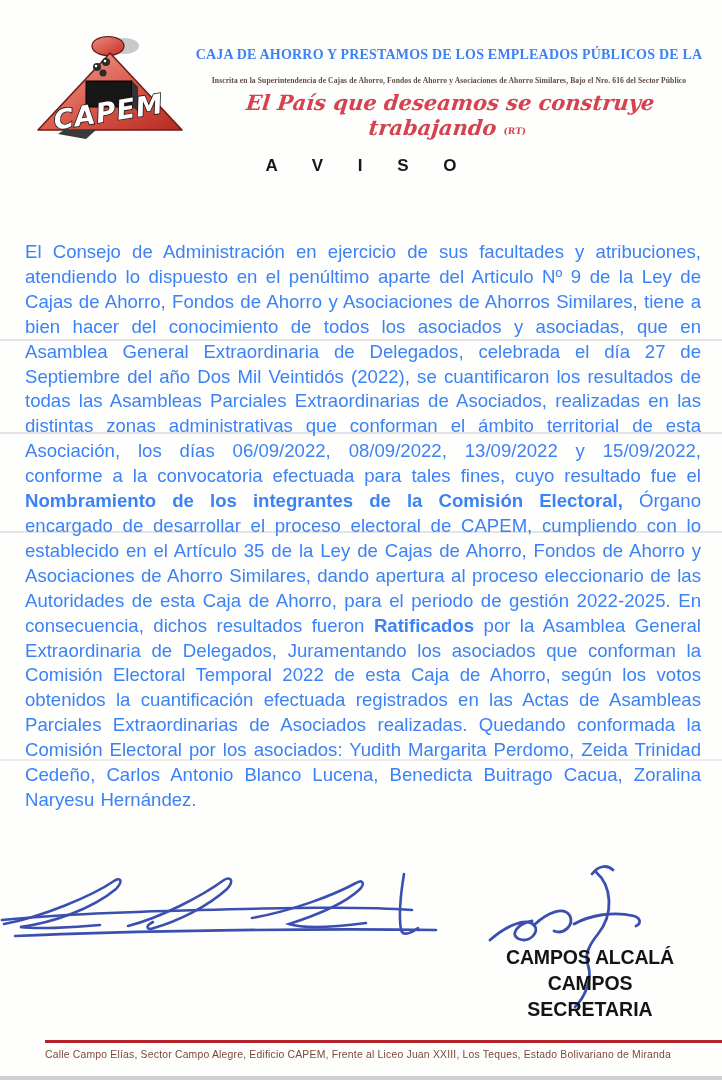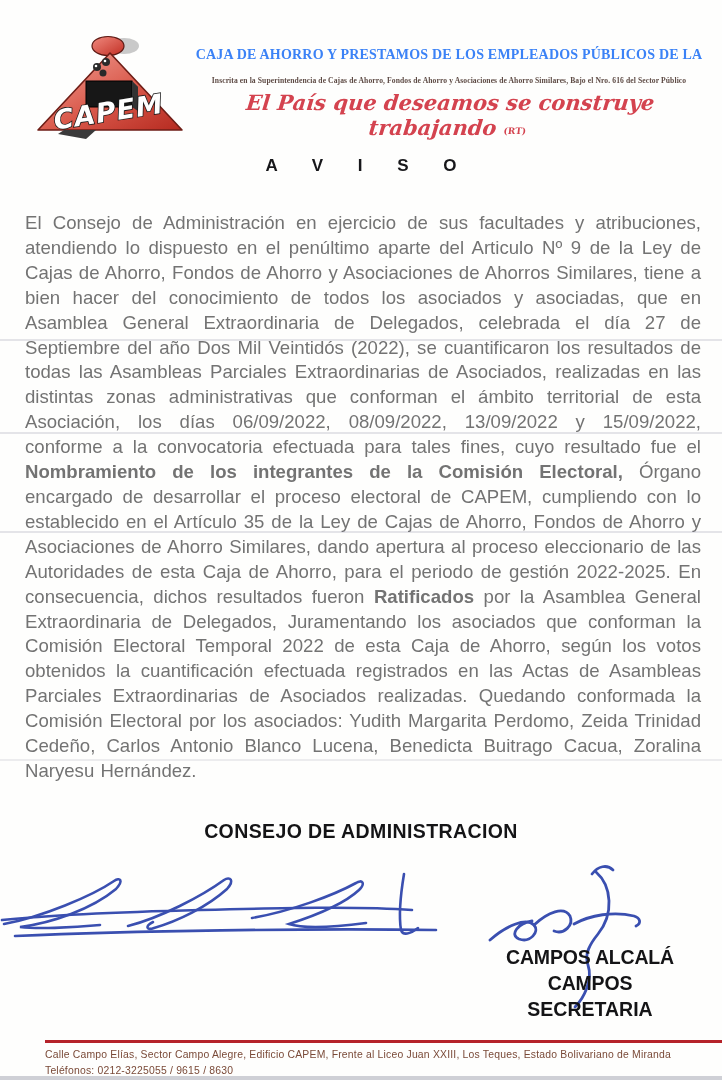--- a/index.html
+++ b/index.html
@@ -23,22 +23,22 @@
     margin-top:5px;font-family:"DejaVu Serif",serif;font-style:italic;font-weight:bold;
     font-size:21px;color:#d4434f;transform:skewX(-6deg);
   }
   .slogan .rt{font-size:9px;font-style:normal;font-weight:bold;vertical-align:1px;}
   
   .aviso{
     position:absolute;top:156px;left:0;width:100%;text-align:center;
     font-weight:bold;font-size:17px;letter-spacing:15px;text-indent:15px;color:#17171a;
   }
   .body-text{
-    position:absolute;top:211px;left:25px;width:676px;
-    text-align:justify;font-size:18.6px;line-height:24.9px;color:#737373;
+    position:absolute;top:240px;left:25px;width:676px;
+    text-align:justify;font-size:18.6px;line-height:24.9px;color:#3b82f6;
     word-spacing:1px;
   }
   .body-text .b{font-weight:bold;}
   .consejo{
     position:absolute;top:820px;left:0;width:100%;text-align:center;
     font-weight:bold;font-size:19.5px;letter-spacing:.4px;color:#141416;
   }
   
   .crease{position:absolute;left:0;width:100%;height:2px;background:rgba(110,112,136,.18);pointer-events:none;}
   
@@ -111,21 +111,20 @@
 
   <div class="aviso">A V I S O</div>
 
   <div class="body-text"><span>El Consejo de Administración  en ejercicio de sus facultades y atribuciones, atendiendo lo dispuesto en el penúltimo aparte del Articulo  Nº 9 de la Ley de Cajas de Ahorro, Fondos de Ahorro y Asociaciones de Ahorros Similares, tiene a bien hacer del conocimiento de todos los asociados y asociadas, que en Asamblea General Extraordinaria de Delegados, celebrada el día 27 de Septiembre del año Dos Mil Veintidós (2022), se cuantificaron los resultados de todas las Asambleas Parciales Extraordinarias  de Asociados, realizadas en las distintas zonas administrativas que conforman el ámbito territorial de esta Asociación, los días 06/09/2022, 08/09/2022, 13/09/2022 y 15/09/2022, conforme a la convocatoria efectuada para tales fines, cuyo resultado fue el </span><span class="b">Nombramiento de los integrantes de la Comisión Electoral,</span><span> Órgano encargado de desarrollar el proceso electoral de CAPEM, cumpliendo con lo establecido en el Artículo 35 de la Ley de Cajas de Ahorro, Fondos de Ahorro y Asociaciones de Ahorro Similares, dando apertura al proceso eleccionario de las Autoridades de esta Caja de Ahorro, para el periodo de gestión 2022-2025. En consecuencia, dichos resultados fueron </span><span class="b">Ratificados</span><span> por la Asamblea General Extraordinaria de Delegados, Juramentando los asociados que conforman la Comisión Electoral Temporal 2022 de esta Caja de Ahorro, según los votos obtenidos la cuantificación efectuada registrados en las Actas de Asambleas Parciales Extraordinarias de Asociados realizadas. Quedando conformada la Comisión Electoral por los asociados: Yudith Margarita Perdomo, Zeida Trinidad Cedeño, Carlos Antonio Blanco Lucena, Benedicta Buitrago Cacua,   Zoralina Naryesu Hernández.</span></div>
 
   <div class="crease" style="top:339px"></div>
   <div class="crease" style="top:432px"></div>
   <div class="crease" style="top:531px"></div>
   <div class="crease" style="top:759px;opacity:.7"></div>
 
-  <div class="consejo">CONSEJO DE ADMINISTRACION</div>
 
   <svg class="sig-left-svg" viewBox="0 0 450 80">
     <g fill="none" stroke="#3a4fb0" stroke-width="2.6" stroke-linecap="round">
       <path d="M2 52 C 50 47, 120 44, 200 42 S 360 38, 412 42"></path>
       <path d="M4 56 C 42 49, 92 28, 114 13 C 120 9, 124 12, 116 21 C 92 41, 52 55, 20 59 C 36 61, 70 60, 100 57"></path>
       <path d="M128 58 C 160 50, 202 28, 224 12 C 230 8, 235 12, 227 21 C 207 39, 178 53, 154 60 C 146 63, 145 58, 153 54"></path>
       <path d="M252 50 C 292 43, 334 27, 356 15 C 362 11, 366 15, 359 22 C 344 36, 314 48, 289 56 C 304 61, 336 59, 366 55"></path>
       <path d="M404 6 C 401 24, 398 44, 401 62 C 403 68, 410 66, 418 60"></path>
       <path d="M15 68 C 130 63, 310 60, 436 62"></path>
     </g>
@@ -142,17 +141,16 @@
   </svg>
 
   <div class="sig-block right">
     <div class="sig-name">CAMPOS ALCALÁ CAMPOS</div>
     <div class="sig-title">SECRETARIA</div>
   </div>
 
   <div class="footer-rule"></div>
   <div class="footer">
     <div>Calle Campo Elías, Sector Campo Alegre, Edificio CAPEM, Frente al Liceo Juan XXIII, Los Teques, Estado Bolivariano de Miranda</div>
-    <div>Teléfonos: 0212-3225055 / 9615 / 8630</div>
   </div>
   <div class="page-bottom-edge"></div>
 
 </div>
 
 </body></html>

